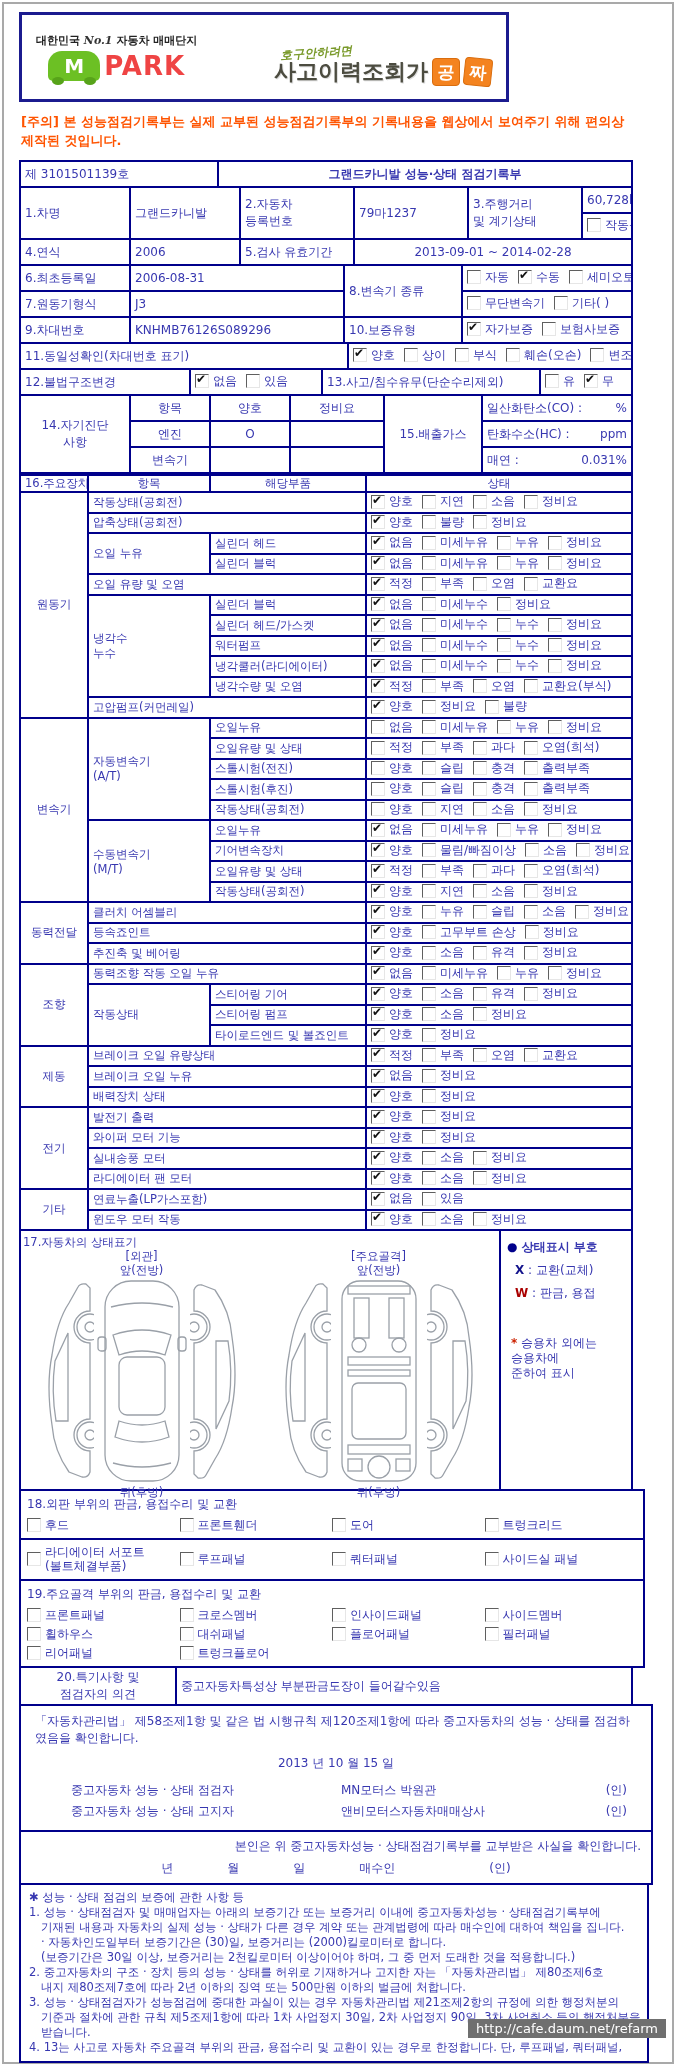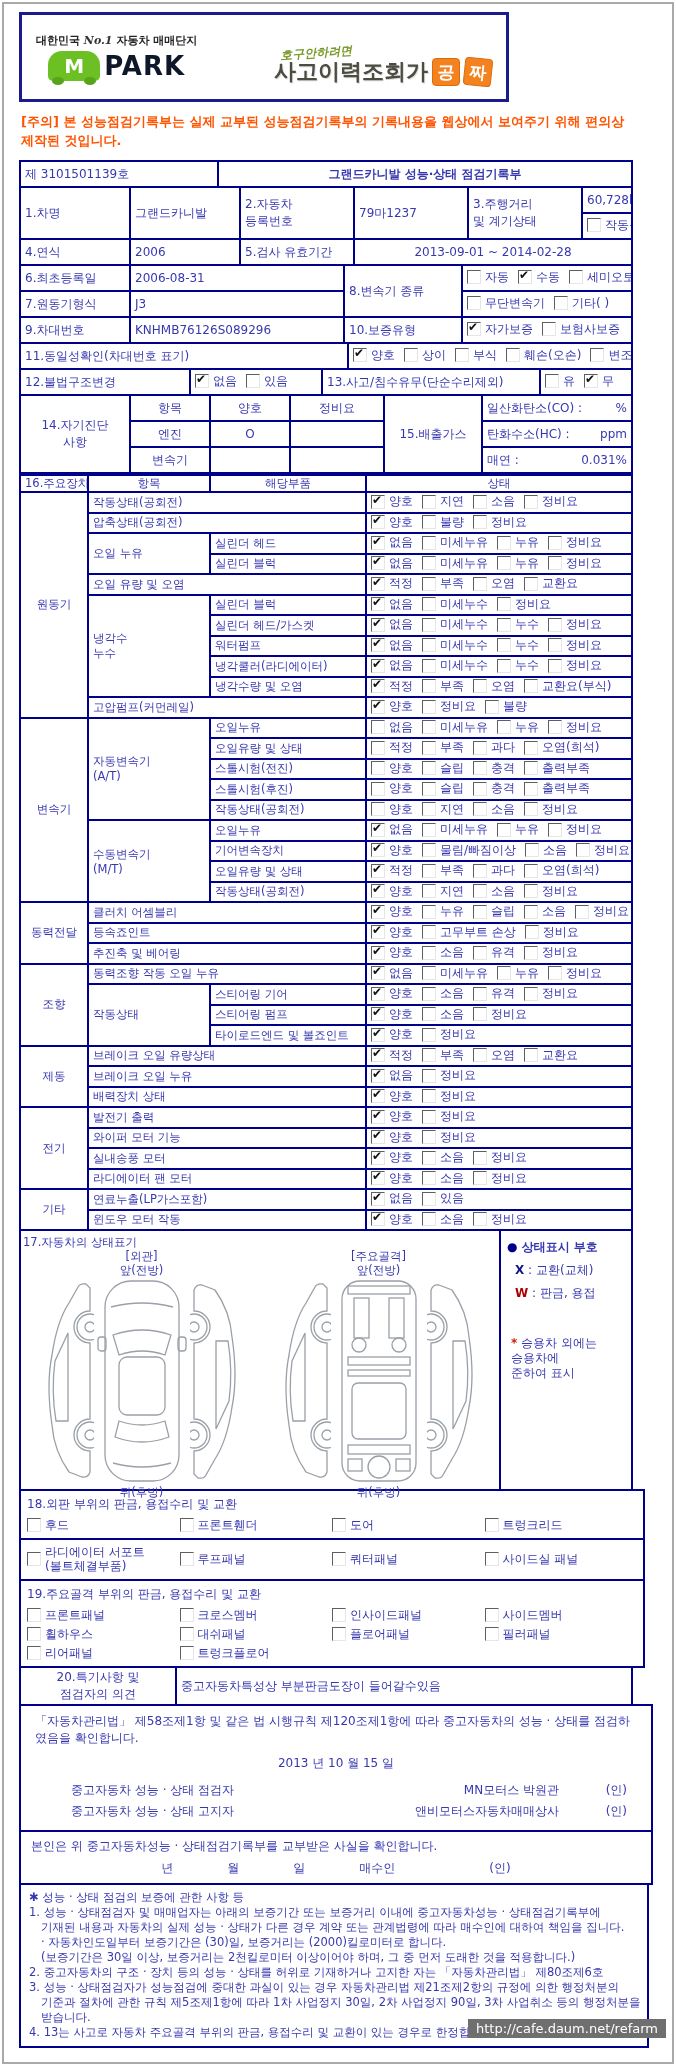--- a/index.html
+++ b/index.html
@@ -10,21 +10,21 @@
   .banner{width:456px;height:84px;border:3px solid #1b1b8f;background:#fff;display:flex;
           align-items:center;justify-content:space-between;padding:0 14px;margin-bottom:10px;}
   .b-left{text-align:center;}
   .tagline{font-size:11px;color:#222;font-weight:bold;}
   .tagline i{font-family:"DejaVu Serif","Liberation Serif",serif;color:#333;}
   .brandrow{display:flex;align-items:center;justify-content:center;margin-top:3px;}
   .mcar{display:inline-block;width:52px;height:30px;background:#6cc024;border-radius:14px 14px 5px 5px;
         color:#fff;font-weight:bold;font-size:20px;line-height:30px;text-align:center;position:relative;}
   .mcar:before,.mcar:after{content:"";position:absolute;bottom:-4px;width:12px;height:8px;background:#57a31a;border-radius:50%;}
   .mcar:before{left:4px;} .mcar:after{right:4px;}
-  .brand{font-size:26px;font-weight:bold;color:#0f172a;letter-spacing:1px;margin-left:4px;}
+  .brand{font-size:26px;font-weight:bold;color:#ef4444;letter-spacing:1px;margin-left:4px;}
   .b-right{text-align:left;position:relative;padding-top:12px;}
   .script{font-size:12px;color:#7a9a2b;font-style:italic;font-weight:bold;transform:rotate(-4deg);margin-left:6px;}
   .promorow{display:flex;align-items:center;gap:4px;}
   .promo{font-size:22px;font-weight:bold;color:#4c4c40;text-shadow:1px 1px 0 #ddd;}
   .badge{display:inline-block;width:26px;height:26px;background:#f4831f;border:1px solid #d96d0e;
          border-radius:4px;color:#fff;font-size:17px;font-weight:bold;line-height:26px;text-align:center;}
   .badge.b2{transform:rotate(6deg);}
   
   .notice{width:608px;font-size:13px;font-weight:bold;color:#ff5400;line-height:19px;margin:2px 0 10px 2px;}
   
@@ -72,25 +72,25 @@
   .prow .ol{line-height:14px;white-space:normal;}
   .hr{border-top:2px solid #00008b;margin:6px -6px 2px -6px;}
   
   #t20 td{height:26px;}
   
   #decl{padding:5px 10px 6px 10px;}
   .decl-text{line-height:17px;white-space:normal;margin:2px 4px;}
   .decl-date{text-align:center;margin:8px 0 10px 0;}
   .signer{display:flex;margin:4px 0 4px 40px;align-items:center;}
   .signer .role{width:270px;}
-  .signer .name{flex:1;text-align:right;margin-right:18px;}
+  .signer .name{flex:1;text-align:left;margin-right:24px;}
   .signer .seal{width:50px;text-align:right;margin-right:14px;}
   
   #ack{padding:6px 10px;}
-  .ack-line{text-align:left;line-height:17px;}
+  .ack-line{text-align:right;line-height:17px;}
   .ack-fields{display:flex;justify-content:center;gap:54px;margin-top:5px;}
   .ack-fields .seal{margin-left:40px;}
   
   #notes{padding:5px 8px 6px 8px;}
   .nl{line-height:15px;font-size:11.5px;white-space:nowrap;}
   .nl.i1{padding-left:12px;}
   
   .urlbar{position:absolute;right:6px;bottom:24px;background:#6f6f6f;color:#fff;font-size:13px;
           padding:2px 8px;}
 </style>
@@ -1043,20 +1043,21 @@
         <span class="seal">(인)</span>
       </div>
     </div>
   <div class="box" id="notes">
       <div class="nl">✱ 성능 · 상태 점검의 보증에 관한 사항 등</div>
       <div class="nl">1. 성능 · 상태점검자 및 매매업자는 아래의 보증기간 또는 보증거리 이내에 중고자동차성능 · 상태점검기록부에</div>
       <div class="nl i1">기재된 내용과 자동차의 실제 성능 · 상태가 다른 경우 계약 또는 관계법령에 따라 매수인에 대하여 책임을 집니다.</div>
       <div class="nl i1">· 자동차인도일부터 보증기간은 (30)일, 보증거리는 (2000)킬로미터로 합니다.</div>
       <div class="nl i1">(보증기간은 30일 이상, 보증거리는 2천킬로미터 이상이어야 하며, 그 중 먼저 도래한 것을 적용합니다.)</div>
       <div class="nl">2. 중고자동차의 구조 · 장치 등의 성능 · 상태를 허위로 기재하거나 고지한 자는 「자동차관리법」 제80조제6호</div>
+      <div class="nl i1">내지 제80조제7호에 따라 2년 이하의 징역 또는 500만원 이하의 벌금에 처합니다.</div>
       <div class="nl">3. 성능 · 상태점검자가 성능점검에 중대한 과실이 있는 경우 자동차관리법 제21조제2항의 규정에 의한 행정처분의</div>
       <div class="nl i1">기준과 절차에 관한 규칙 제5조제1항에 따라 1차 사업정지 30일, 2차 사업정지 90일, 3차 사업취소 등의 행정처분을</div>
       <div class="nl i1">받습니다.</div>
       <div class="nl">4. 13는 사고로 자동차 주요골격 부위의 판금, 용접수리 및 교환이 있는 경우로 한정합니다. 단, 루프패널, 쿼터패널,</div>
     </div>
 
   <div class="urlbar"><span>http://cafe.daum.net/refarm</span></div>
 </div>
 
 </body></html>

